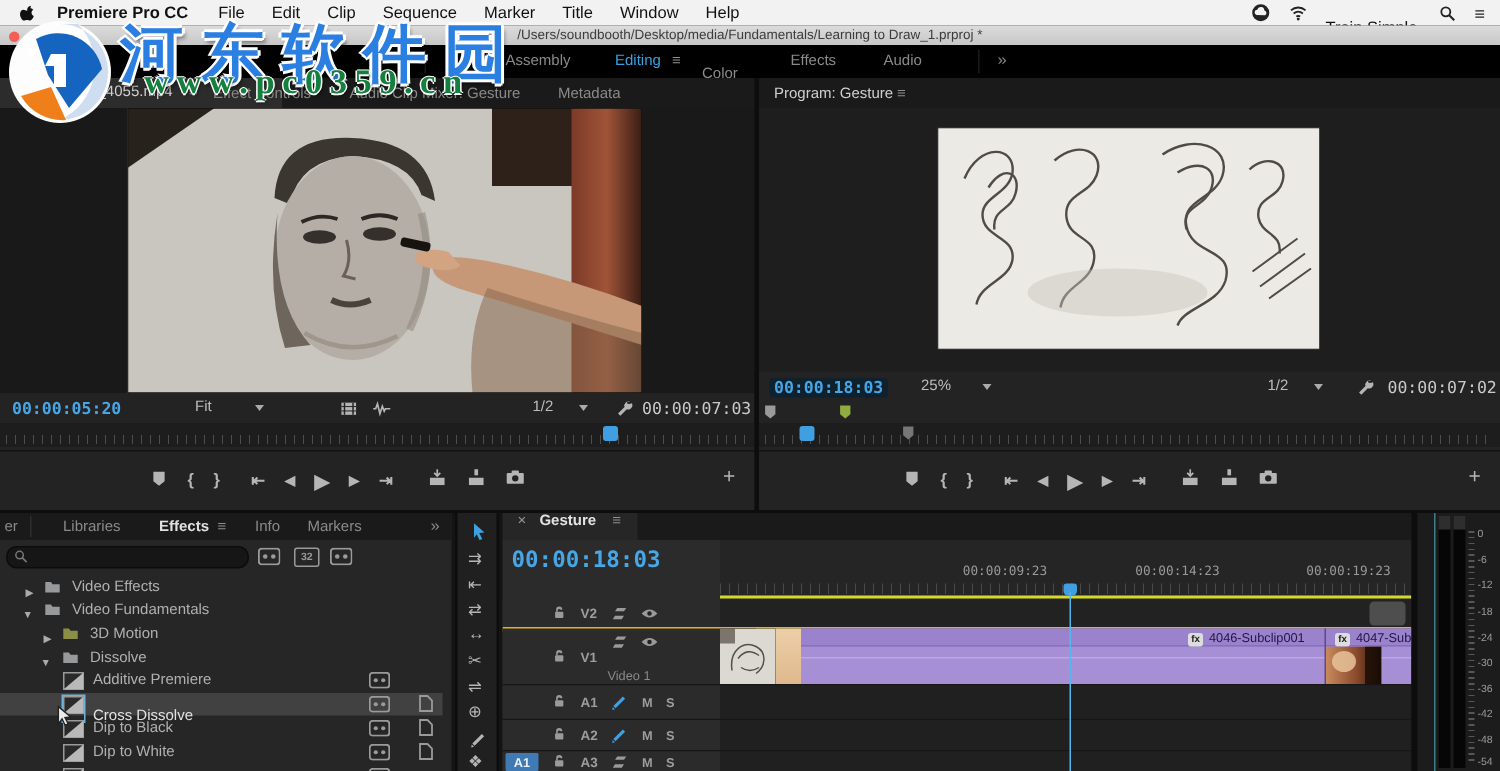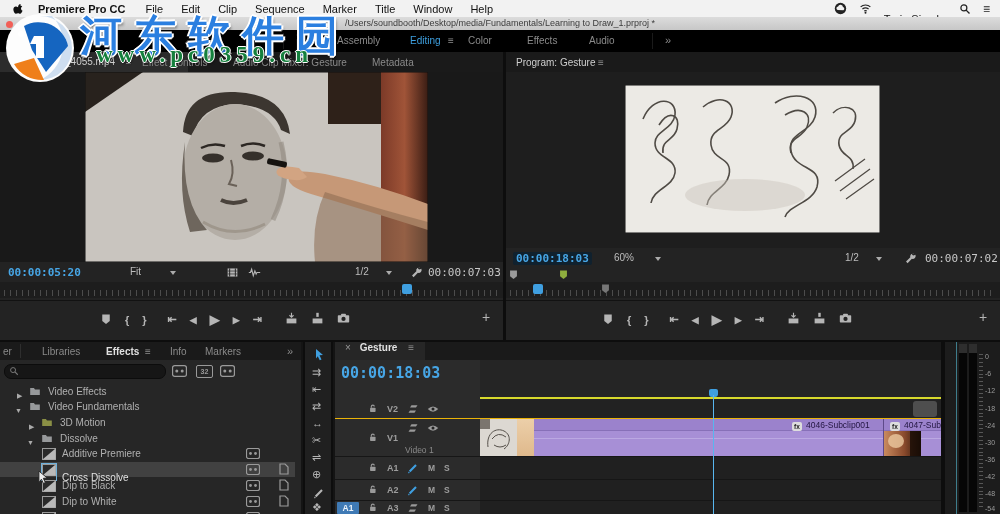--- a/index.html
+++ b/index.html
@@ -162,21 +162,21 @@
     <span class="p" style="left:20px;top:3.5px;width:7px;height:7px;border-radius:50%;background:#f8bd2f;"></span>
     <span class="p" style="left:34px;top:3.5px;width:7px;height:7px;border-radius:50%;background:#3dc84b;"></span>
     <div style="text-align:center;font-size:9px;color:#3c3c3c;line-height:13px;">/Users/soundbooth/Desktop/media/Fundamentals/Learning to Draw_1.prproj *</div>
   </div>
 
   <div class="p" style="left:0;top:30px;width:1000px;height:22px;background:#000000;border-bottom:1px solid #101010;font-size:10px;">
     <span class="p" style="left:283px;top:3px;width:1px;height:16px;background:#1a1a1a;"></span>
     <span class="p tab-inactive" style="left:337px;top:5px;">Assembly</span>
     <span class="p" style="left:410px;top:5px;color:#3ea0e0;">Editing</span>
     <span class="p menu-glyph" style="left:448px;top:5px;">≡</span>
-    <span class="p tab-inactive" style="left:468px;top:5px;">Color</span>
+    <span class="p tab-inactive" style="left:468px;top:14px;">Color</span>
     <span class="p tab-inactive" style="left:527px;top:5px;">Effects</span>
     <span class="p tab-inactive" style="left:589px;top:5px;">Audio</span>
     <span class="p" style="left:652px;top:3px;width:1px;height:16px;background:#1a1a1a;"></span>
     <span class="p tab-inactive" style="left:665px;top:4px;font-size:11px;">»</span>
   </div>
 
   <div class="p" style="left:0;top:52px;width:503px;height:288px;background:#232323;">
 
     <div class="p" style="left:0;top:0;width:503px;height:20px;background:#1a1a1a;">
       <div class="p" style="left:0;top:0;width:188px;height:20px;background:#2c2c2c;">
@@ -300,21 +300,21 @@
           <path d="M210 96 l30 -22M215 106 l30 -22M221 114 l28 -20" stroke-width="1.3"></path>
         </g>
         <ellipse cx="120" cy="110" rx="60" ry="16" fill="#c9c4bb" opacity=".45"></ellipse>
         <rect x="0" y="0" width="255" height="148" fill="none" stroke="#111" stroke-width="1"></rect>
       </svg>
     </div>
 
     <div class="p" style="left:0;top:196px;width:494px;height:20px;">
       <span class="p tc tc-blue" style="left:7px;top:4px;font-size:11px;background:#10212e;padding:0 3px;border-radius:2px;">00:00:18:03</span>
       <span class="p" style="left:108px;top:4px;color:#bdbdbd;">
-        <span>60%</span>
+        <span>25%</span>
         <span class="caret" style="margin-left:18px;"></span>
       </span>
       <span class="p" style="left:339px;top:4px;color:#bdbdbd;">
         <span>1/2</span>
         <span class="caret" style="margin-left:14px;"></span>
       </span>
       <span class="u p ic" style="left:398px;top:4px;"><svg width="13" height="13">
             <use href="#s-wrench"></use>
           </svg></span>
       <span class="p tc tc-white" style="left:419px;top:4px;font-size:11px;">00:00:07:02</span>
@@ -521,20 +521,27 @@
           </svg></span>
       <span class="u p" style="left:92px;top:43px;color:#9a9a9a;"><svg width="11" height="11">
             <use href="#s-marker"></use>
           </svg></span>
       <span class="u p" style="left:116px;top:42px;color:#b5b5b5;"><svg width="13" height="13">
             <use href="#s-wrench"></use>
           </svg></span>
       <div class="p" style="left:2px;top:57px;width:44px;height:2px;background:#2d8ceb;"></div>
     </div>
 
+    <div class="p" style="left:145px;top:18px;width:461px;height:37px;background:#252525;">
+      <span class="p tc" style="left:155px;top:16px;width:70px;text-align:center;font-size:8.5px;color:#9a9a9a;">00:00:09:23</span>
+      <span class="p tc" style="left:270px;top:16px;width:70px;text-align:center;font-size:8.5px;color:#9a9a9a;">00:00:14:23</span>
+      <span class="p tc" style="left:384px;top:16px;width:70px;text-align:center;font-size:8.5px;color:#9a9a9a;">00:00:19:23</span>
+
+      <div class="p ticks" style="left:0;top:29px;width:461px;height:7px;opacity:.7;"></div>
+    </div>
 
     <div class="p" style="left:145px;top:55px;width:461px;height:2px;background:#d7d92c;"></div>
 
     <div class="p" style="left:0;top:58px;width:606px;height:18px;border-bottom:3px solid #eab308;">
       <div class="p" style="left:0;top:0;width:145px;height:18px;background:#2b2b2b;">
         <span class="u p" style="left:33px;top:3px;color:#9a9a9a;"><svg width="11" height="11">
               <use href="#s-lock"></use>
             </svg></span>
         <span class="p trk-label" style="left:52px;top:4px;">V2</span>
         <span class="u p" style="left:72px;top:3px;color:#9a9a9a;"><svg width="12" height="12">

